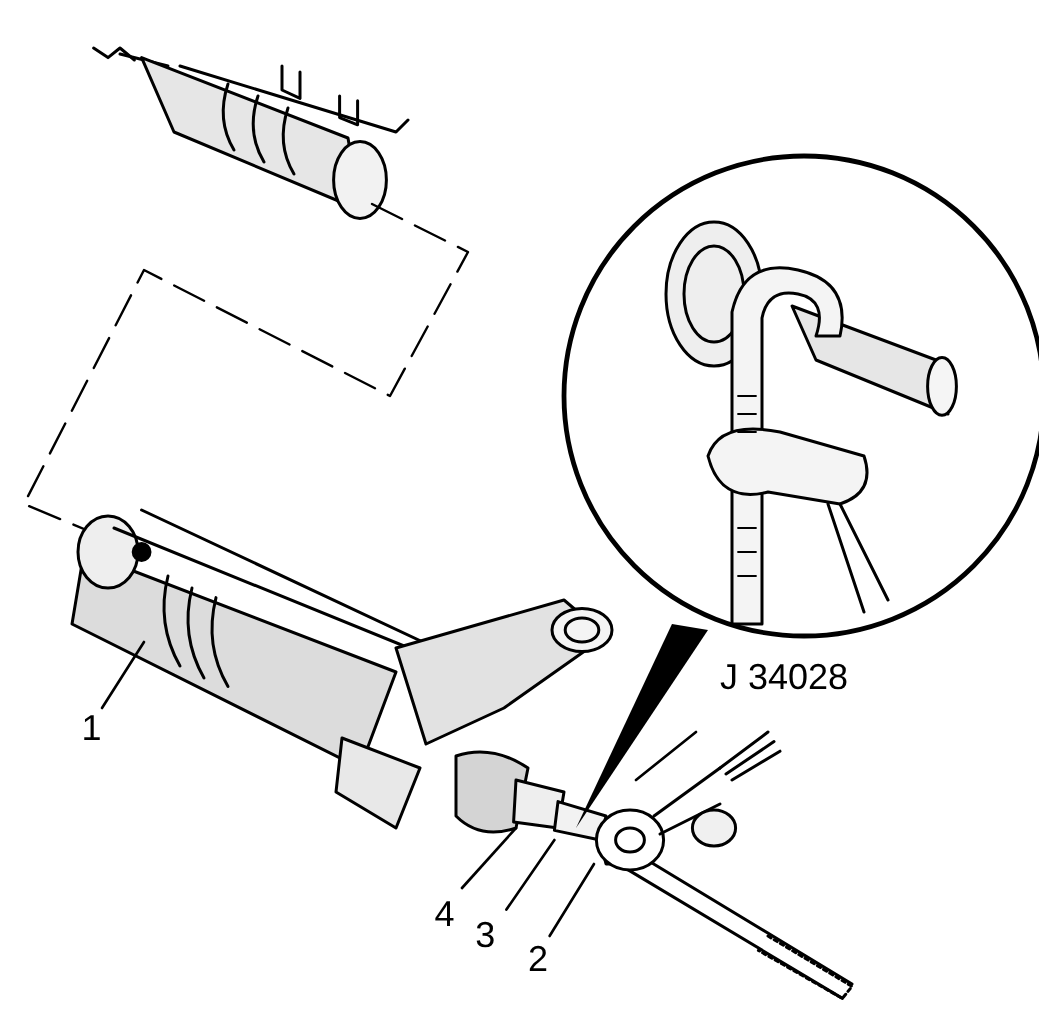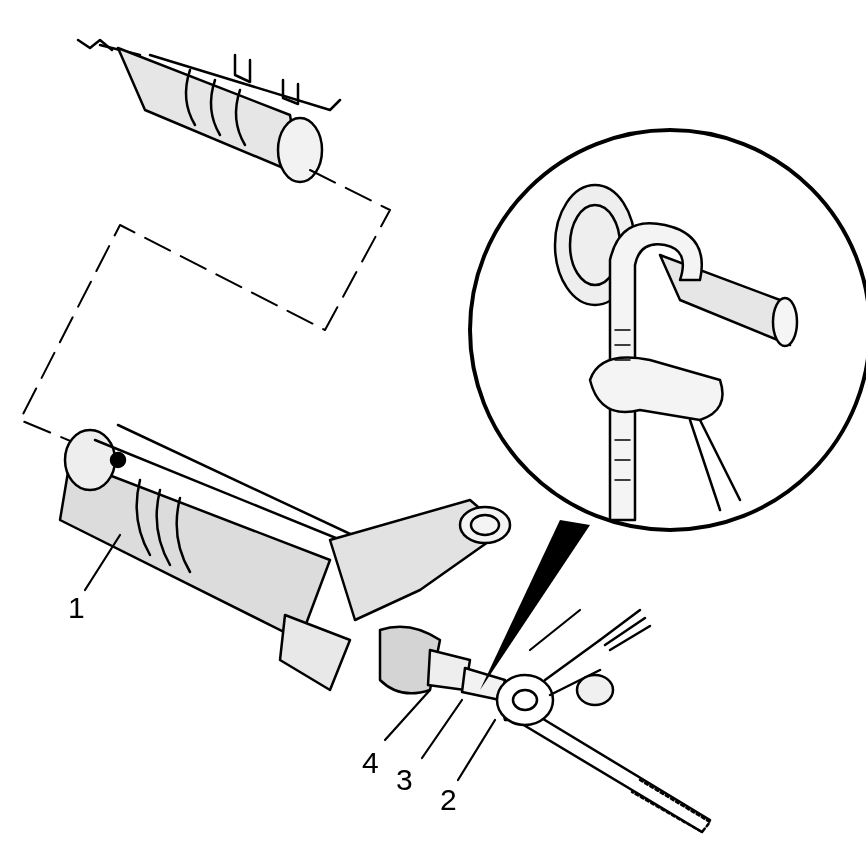--- a/index.html
+++ b/index.html
@@ -85,13 +85,14 @@
       <path d="M422 758 L462 700" stroke-width="2.2"></path>
       <path d="M458 780 L495 720" stroke-width="2.2"></path>
       <path d="M530 650 L580 610" stroke-width="2.2"></path>
     </g>
   </svg>
 
   <div class="label" style="left:68px; top:593px;">1</div>
   <div class="label" style="left:440px; top:785px;">2</div>
   <div class="label" style="left:396px; top:765px;">3</div>
   <div class="label" style="left:362px; top:748px;">4</div>
+  <div class="label" style="left:600px; top:550px;">J 34028</div>
 </div>
 
 </body></html>

